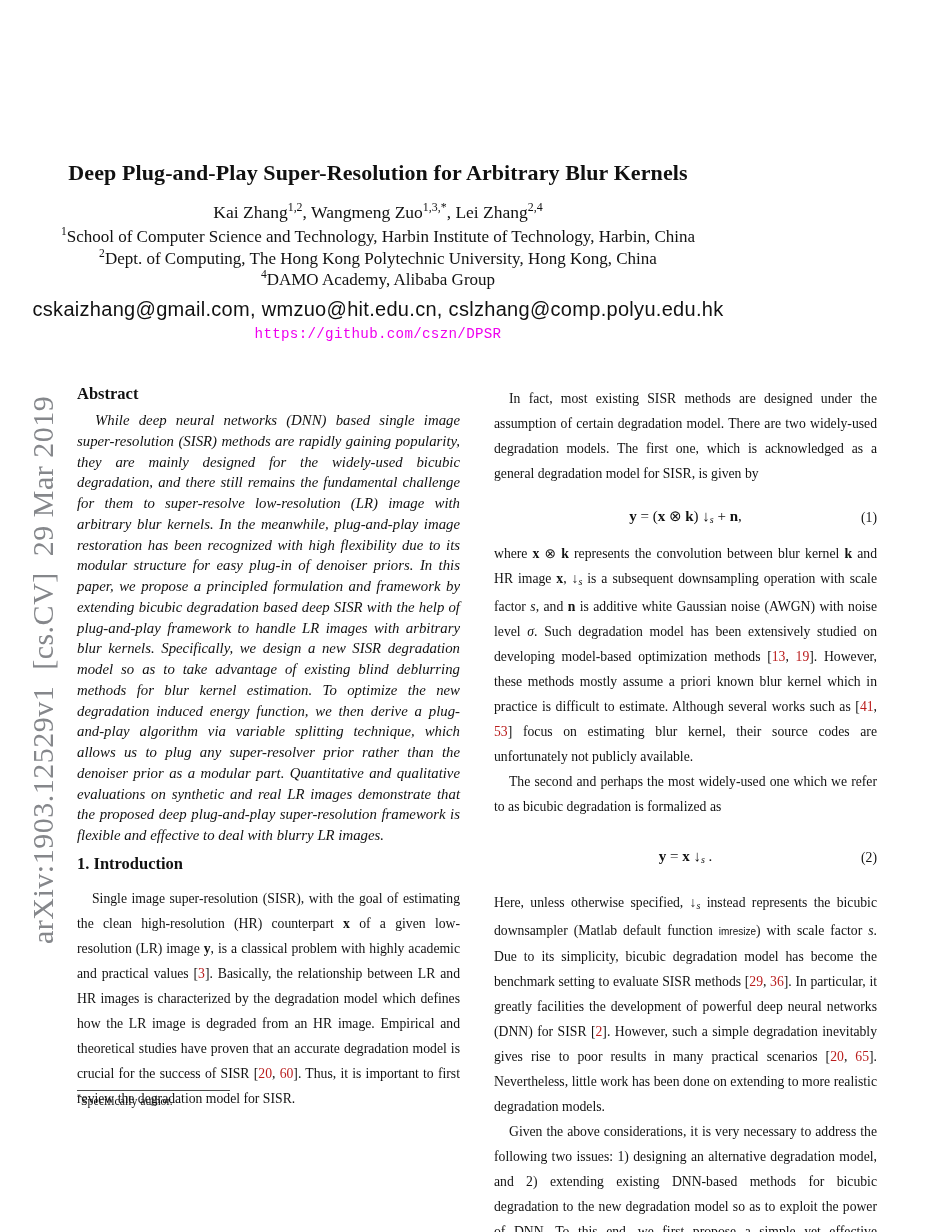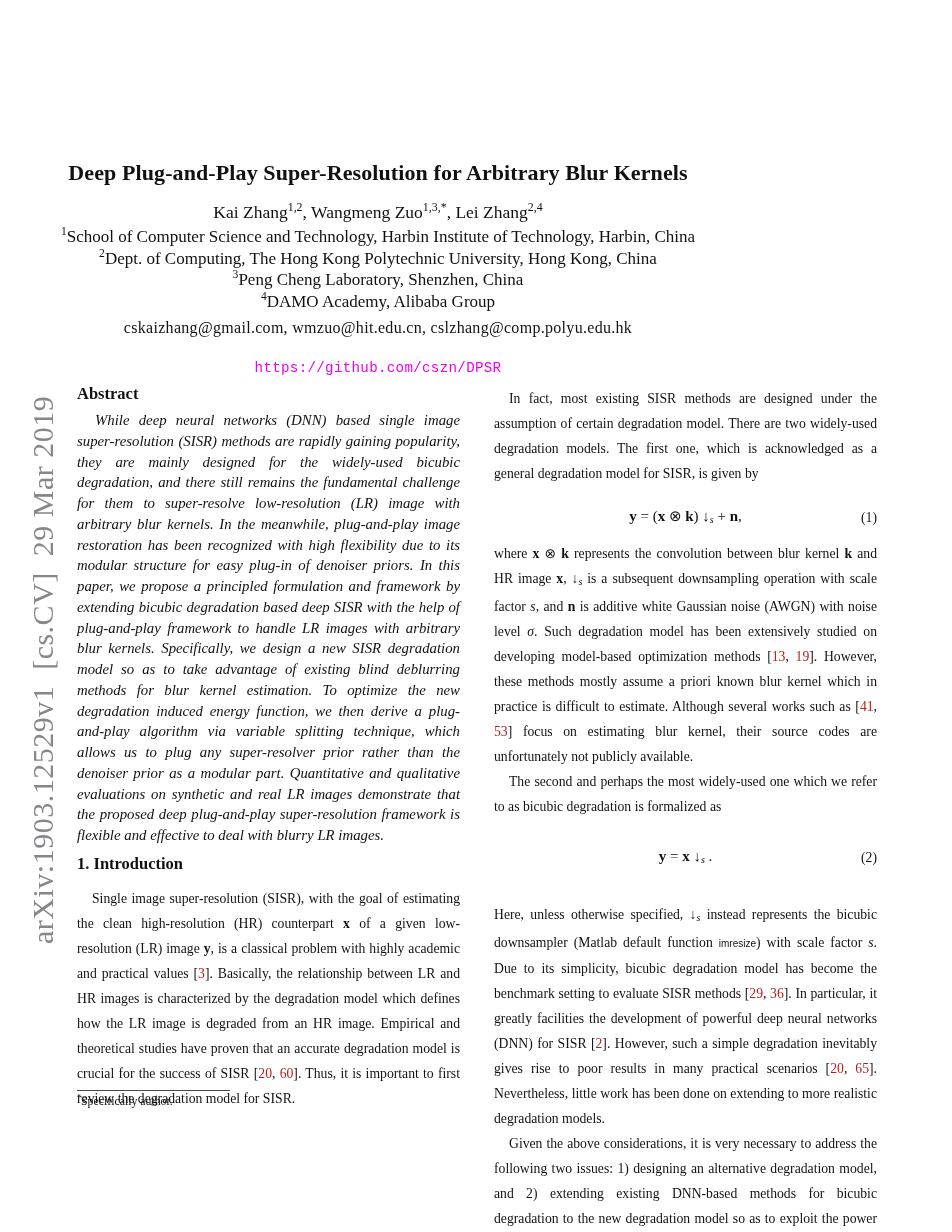--- a/index.html
+++ b/index.html
@@ -14,42 +14,42 @@
     transform:rotate(-90deg); transform-origin:0 0;
     white-space:pre; font-size:30px; letter-spacing:0.5px;
     color:#85878b;
   }
 
   
   .header { position:absolute; left:0; top:160px; width:756px; text-align:center; }
   .title  { font-size:22px; font-weight:bold; letter-spacing:0.1px; margin:0 60px 16px; line-height:26px; }
   .authors { font-size:17.5px; margin-bottom:3px; }
   .affil   { font-size:17px; line-height:21.6px; }
-  .emails  { font-family:Liberation Serif, serif; font-size:16px; letter-spacing:0.3px; margin-top:7px; }
-  .repo    { font-family:"Liberation Mono", monospace; font-size:14.2px; letter-spacing:0.3px; margin-top:23px; cursor:pointer; }
+  .emails  { font-family:Liberation Sans, sans-serif; font-size:20px; letter-spacing:0.3px; margin-top:7px; }
+  .repo    { font-family:"Liberation Mono", monospace; font-size:14.2px; letter-spacing:0.3px; margin-top:5px; cursor:pointer; }
 
   
   .col-left  { position:absolute; left:77px;  top:384px; width:383px; }
   .col-right { position:absolute; left:494px; top:386px; width:383px; }
 
   .abstract-heading { position:absolute; left:0; top:0; width:100%; 
                       font-size:16.5px; font-weight:bold; }
   .abstract-body    { position:absolute; left:0; top:26px; width:100%;
                       font-style:italic; font-size:14.8px; line-height:20.75px;
                       text-align:justify; text-indent:18px; }
   .intro-heading    { position:absolute; left:0; top:470px; width:100%;
                       font-size:16.5px; font-weight:bold; }
   .intro-body       { position:absolute; left:0; top:502px; width:100%; }
 
   .para { margin:0; text-align:justify; font-size:13.7px; line-height:25px; }
   .indent { text-indent:15px; }
 
   .eq-row  { position:relative; text-align:center; font-size:15px; line-height:20px; }
   .eq-row.eq1 { margin:20px 0 11px; }
-  .eq-row.eq2 { margin:27px 0 32px; }
+  .eq-row.eq2 { margin:27px 0 20px; }
   .eq-num  { position:absolute; right:0; top:2px; font-size:13.7px; }
 
   
   .cite   { color:#b91c1c; }
   .mathbf { font-weight:bold; }
   .mathit { font-style:italic; }
   .msub   { font-size:10px; font-style:italic; vertical-align:-2px; }
   .mono   { font-family:Liberation Sans, sans-serif; font-size:10px; }
   .sup    { font-size:68%; vertical-align:super; line-height:0; }
   .url    { color:#ee00ee; }
@@ -64,21 +64,20 @@
 
 <div class="page">
 
   <div class="arxiv-vertical">arXiv:1903.12529v1  [cs.CV]  29 Mar 2019</div>
 
   <div class="header">
     <div class="title">Deep Plug-and-Play Super-Resolution for Arbitrary Blur Kernels</div>
     <div class="authors"><span>Kai Zhang</span><span class="sup">1,2</span><span>, Wangmeng Zuo</span><span class="sup">1,3,*</span><span>, Lei Zhang</span><span class="sup">2,4</span></div>
     <div class="affil"><span class="sup">1</span><span>School of Computer Science and Technology, Harbin Institute of Technology, Harbin, China</span></div>
     <div class="affil"><span class="sup">2</span><span>Dept. of Computing, The Hong Kong Polytechnic University, Hong Kong, China</span></div>
-    <div class="affil"><span class="sup">3</span><span>Peng Cheng Laboratory, Shenzhen, China</span></div>
     <div class="affil"><span class="sup">4</span><span>DAMO Academy, Alibaba Group</span></div>
     <div class="emails">cskaizhang@gmail.com, wmzuo@hit.edu.cn, cslzhang@comp.polyu.edu.hk</div>
     <div class="repo url">https://github.com/cszn/DPSR</div>
   </div>
 
   <div class="col-left">
     <div class="abstract-heading">Abstract</div>
     <div class="abstract-body">While deep neural networks (DNN) based single image super-resolution (SISR) methods are rapidly gaining popularity, they are mainly designed for the widely-used bicubic degradation, and there still remains the fundamental challenge for them to super-resolve low-resolution (LR) image with arbitrary blur kernels. In the meanwhile, plug-and-play image restoration has been recognized with high flexibility due to its modular structure for easy plug-in of denoiser priors. In this paper, we propose a principled formulation and framework by extending bicubic degradation based deep SISR with the help of plug-and-play framework to handle LR images with arbitrary blur kernels. Specifically, we design a new SISR degradation model so as to take advantage of existing blind deblurring methods for blur kernel estimation. To optimize the new degradation induced energy function, we then derive a plug-and-play algorithm via variable splitting technique, which allows us to plug any super-resolver prior rather than the denoiser prior as a modular part. Quantitative and qualitative evaluations on synthetic and real LR images demonstrate that the proposed deep plug-and-play super-resolution framework is flexible and effective to deal with blurry LR images.</div>
     <div class="intro-heading">1. Introduction</div>
     <div class="intro-body para indent"><span>Single image super-resolution (SISR), with the goal of estimating the clean high-resolution (HR) counterpart </span><span class="mathbf">x</span><span> of a given low-resolution (LR) image </span><span class="mathbf">y</span><span>, is a classical problem with highly academic and practical values [</span><span class="cite">3</span><span>]. Basically, the relationship between LR and HR images is characterized by the degradation model which defines how the LR image is degraded from an HR image. Empirical and theoretical studies have proven that an accurate degradation model is crucial for the success of SISR [</span><span class="cite">20</span><span>, </span><span class="cite">60</span><span>]. Thus, it is important to first review the degradation model for SISR.</span></div>

